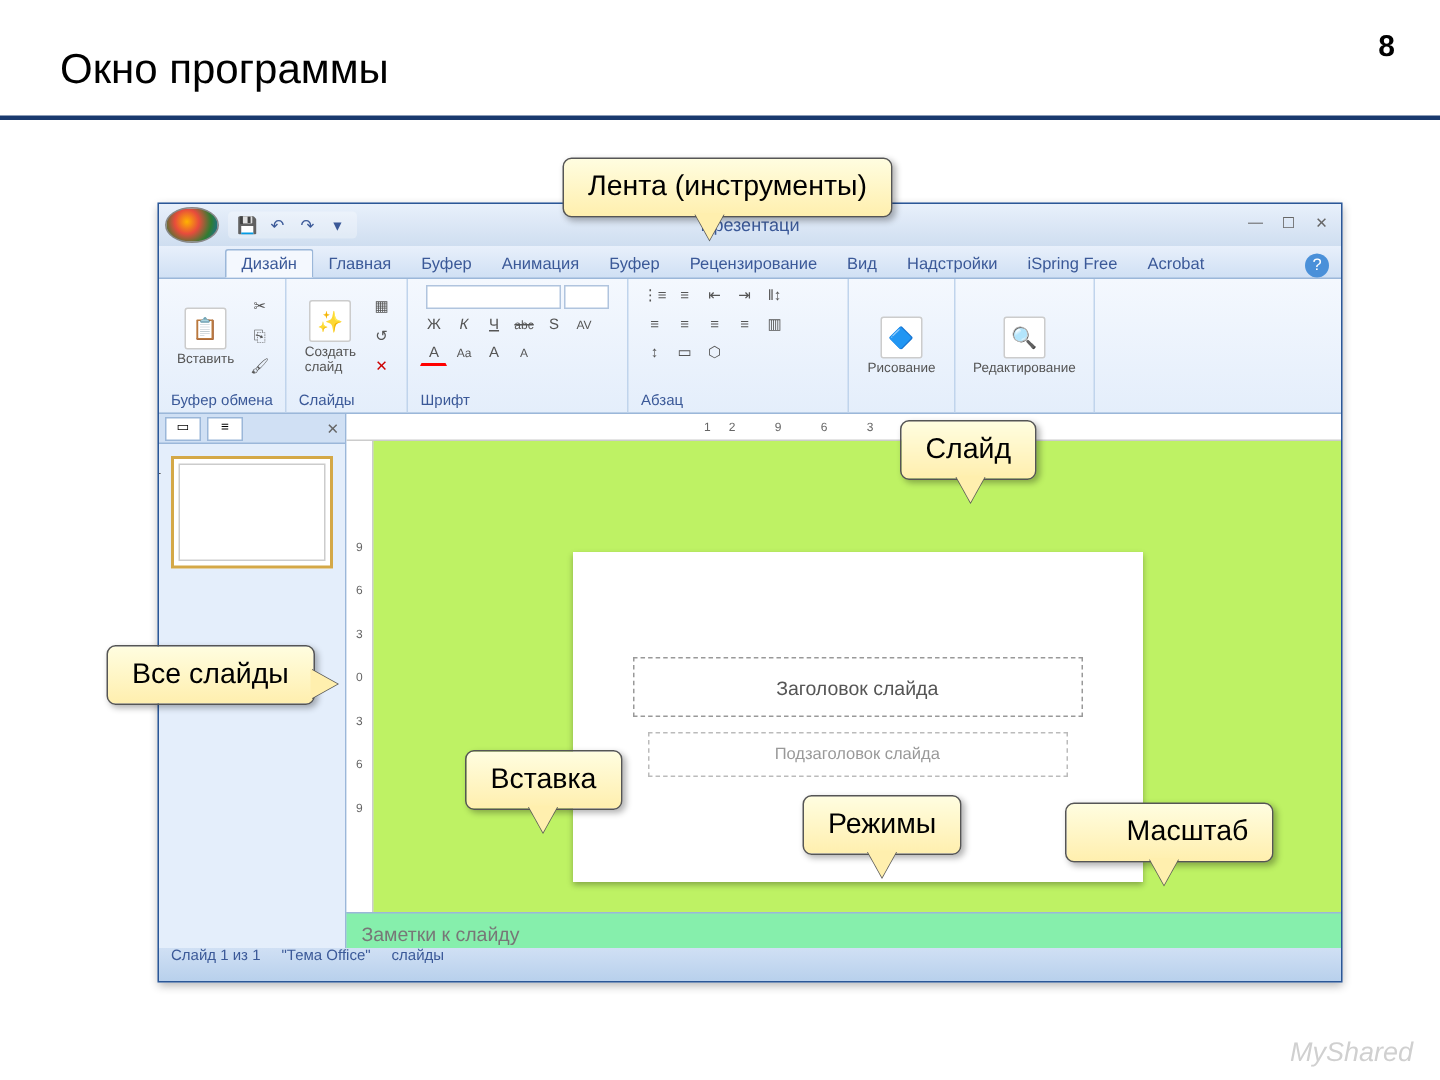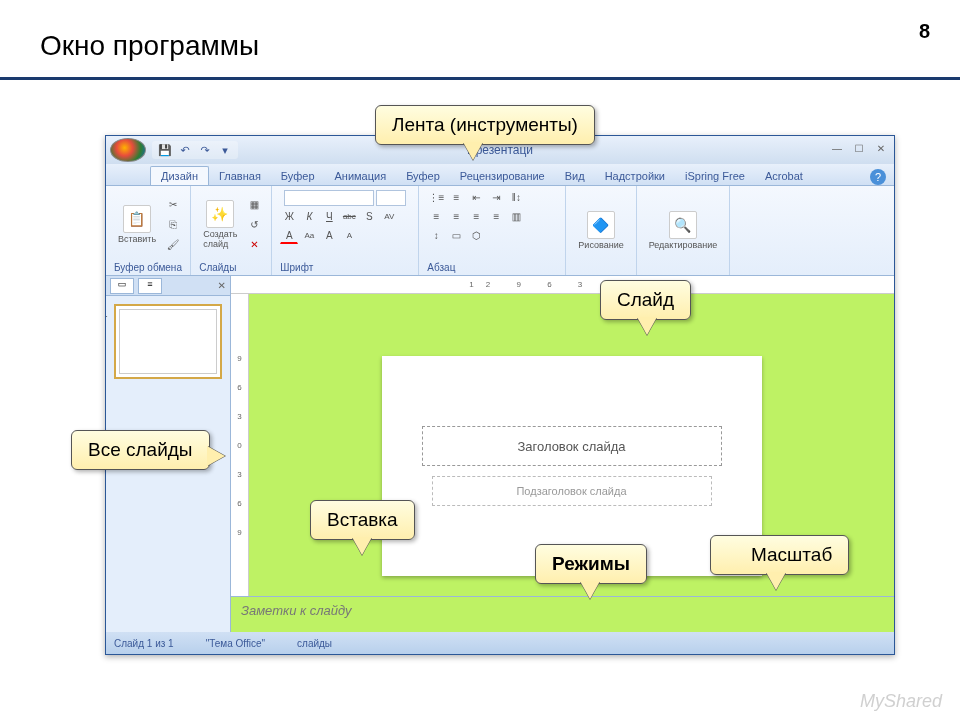--- a/index.html
+++ b/index.html
@@ -49,23 +49,23 @@
   .h-ruler { height: 18px; background: #fff; border-bottom: 1px solid #ccc; display: flex; align-items: center; justify-content: center; }
   .ruler-marks { font-size: 8px; color: #666; letter-spacing: 12px; }
   .editor-body { flex: 1; display: flex; }
   .v-ruler { width: 18px; background: #fff; border-right: 1px solid #ccc; display: flex; flex-direction: column; align-items: center; justify-content: center; }
   .v-ruler span { font-size: 8px; color: #666; margin: 10px 0; }
   .canvas-area { flex: 1; background: #bef264; display: flex; align-items: flex-end; justify-content: center; padding: 20px; }
   .slide { width: 380px; height: 220px; background: #fff; box-shadow: 0 2px 4px rgba(0,0,0,0.3); display: flex; flex-direction: column; align-items: center; justify-content: center; gap: 10px; }
   .slide-title-ph { width: 300px; height: 40px; border: 1px dashed #999; display: flex; align-items: center; justify-content: center; font-size: 13px; color: #555; }
   .slide-sub-ph { width: 280px; height: 30px; border: 1px dashed #bbb; display: flex; align-items: center; justify-content: center; font-size: 11px; color: #999; }
   
-  .notes { height: 36px; background: #bef264; border-top: 1px solid #9bb7d9; padding: 6px 10px; font-size: 13px; color: #777; font-style: italic; }
-  
-  .statusbar { height: 22px; background: linear-gradient(#d0e0f4, #b8d0ec); display: flex; align-items: center; padding: 0 8px; font-size: 10px; color: #3b5998; gap: 18px; }
+  .notes { height: 24px; background: #86efac; border-top: 1px solid #9bb7d9; padding: 6px 10px; font-size: 13px; color: #777; }
+  
+  .statusbar { height: 22px; background: linear-gradient(#d0e0f4, #b8d0ec); display: flex; align-items: flex-start; padding: 0 8px; font-size: 10px; color: #3b5998; }
   .sb-item { margin-right: 14px; }
   .sb-right { margin-left: auto; display: flex; align-items: center; gap: 4px; }
   .view-btn { width: 18px; height: 14px; background: #fff; border: 1px solid #9bb7d9; cursor: pointer; }
   .view-btn.active { background: #ffd966; }
   .zoom-slider { width: 80px; height: 4px; background: #9bb7d9; border-radius: 2px; position: relative; }
   .zoom-thumb { width: 8px; height: 10px; background: #fff; border: 1px solid #777; position: absolute; left: 30%; top: -3px; }
   .zoom-btn { width: 14px; height: 14px; border: 1px solid #9bb7d9; background: #fff; border-radius: 50%; font-size: 9px; text-align: center; line-height: 12px; cursor: pointer; }
   
   .callout { position: absolute; background: linear-gradient(#fffde0, #ffefae); border: 1px solid #555; border-radius: 6px; padding: 8px 16px; font-size: 19px; color: #000; box-shadow: 2px 2px 4px rgba(0,0,0,0.3); text-align: center; }
   .callout::after { content: ''; position: absolute; width: 0; height: 0; }
@@ -254,16 +254,16 @@
     <span class="sb-item">Слайд 1 из 1</span>
     <span class="sb-item">"Тема Office"</span>
     <span class="sb-item">слайды</span>
   </div>
 </div>
 
 <div class="callout tail-down" style="left:375px; top:105px;">Лента (инструменты)</div>
 <div class="callout tail-down" style="left:600px; top:280px;">Слайд</div>
 <div class="callout tail-right" style="left:25px; top:430px;margin-left:46px;">Все слайды</div>
 <div class="callout tail-down" style="left:310px; top:500px;">Вставка</div>
-<div class="callout tail-down" style="left:535px; top:544px;font-weight:bold;">Режимы</div>
+<div class="callout tail-down" style="left:535px; top:530px;">Режимы</div>
 <div class="callout tail-down" style="left:710px; top:535px;padding-left:40px;">Масштаб</div>
 
 <div class="watermark">MyShared</div>
 
 </body></html>

